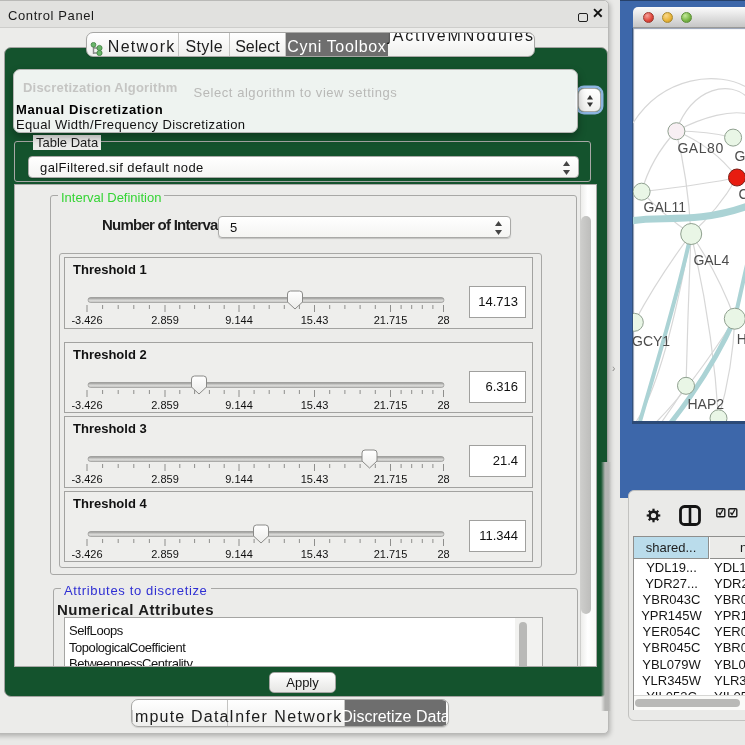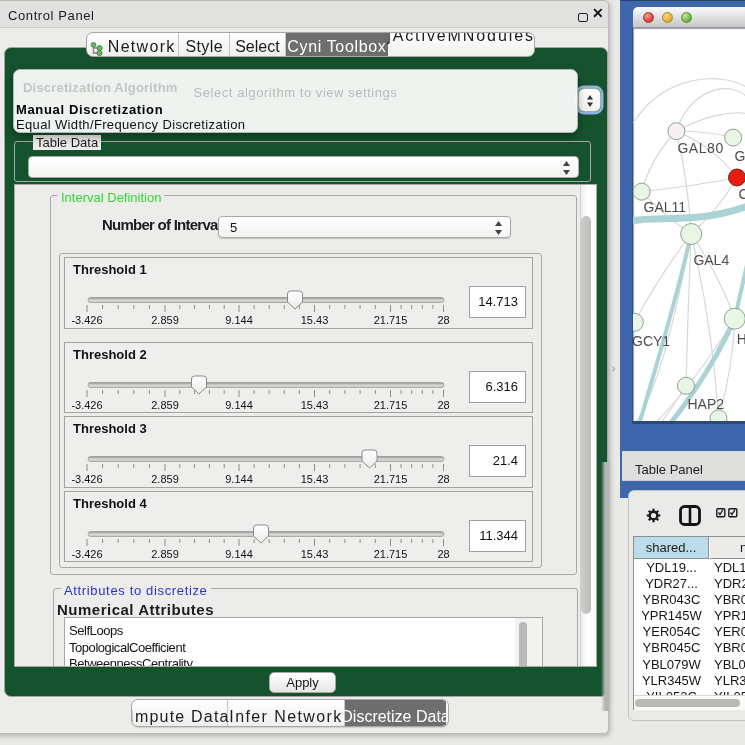--- a/index.html
+++ b/index.html
@@ -74,20 +74,21 @@
       <div class="abs" style="left:573px;top:40px;width:23px;height:24px;border-radius:6px;
            box-shadow:0 0 0 2.5px #8cb4e0;background:linear-gradient(#ffffff,#f0f0ee);border:1px solid #a9a9a7"></div>
       <div class="abs" style="left:581px;top:46px"><svg width="8" height="14">
             <path d="M4 1 L7 5.5 L1 5.5 Z" fill="#333"></path>
             <path d="M4 13 L7 8.5 L1 8.5 Z" fill="#333"></path>
           </svg></div>
 
       <div class="abs group" style="left:9px;top:93px;width:577px;height:41px"></div>
       <div class="abs gtitle" style="left:28px;top:87px;color:#1c1c1c">Table Data</div>
       <div class="abs combo" style="left:23px;top:108px;width:551px;height:22px">
+        <span class="tx" style="letter-spacing:0.4px">galFiltered.sif default node</span>
         <svg class="carr" viewBox="0 0 9 16">
             <path d="M4.5 1 L8 6 L1 6 Z" fill="#444"></path>
             <path d="M4.5 15 L8 10 L1 10 Z" fill="#444"></path>
           </svg>
       </div>
 
       <div class="abs" id="scrollp">
 
         <div class="abs group" style="left:35px;top:10px;width:527px;height:380px"></div>
         <div class="abs gtitle" style="left:43px;top:5px;color:#35d435">Interval Definition</div>
@@ -416,23 +417,20 @@
           <text x="60.4" y="237">GAL4</text>
           <text x="-1" y="317.5">GCY1</text>
           <text x="103.8" y="316">H</text>
           <text x="54.5" y="380.5">HAP2</text>
         </g>
       </svg>
     </div>
     <div class="abs" id="netshadow"></div>
   </div>
 
-  <div class="abs" id="tbptitle">
-      <span style="position:absolute;left:13px;top:11px;font-size:13px;color:#222">Table Panel</span>
-    </div>
   <div class="abs" id="tbpwin">
 
     <svg class="abs" style="left:17px;top:17px" width="15" height="15" stroke="#1b1b1b" fill="none">
       <line x1="11.8" y1="7.5" x2="14.3" y2="7.5" stroke-width="2.2"></line>
       <line x1="10.5" y1="10.5" x2="12.3" y2="12.3" stroke-width="2.2"></line>
       <line x1="7.5" y1="11.8" x2="7.5" y2="14.3" stroke-width="2.2"></line>
       <line x1="4.5" y1="10.5" x2="2.7" y2="12.3" stroke-width="2.2"></line>
       <line x1="3.2" y1="7.5" x2="0.7" y2="7.5" stroke-width="2.2"></line>
       <line x1="4.5" y1="4.5" x2="2.7" y2="2.7" stroke-width="2.2"></line>
       <line x1="7.5" y1="3.2" x2="7.5" y2="0.7" stroke-width="2.2"></line>

